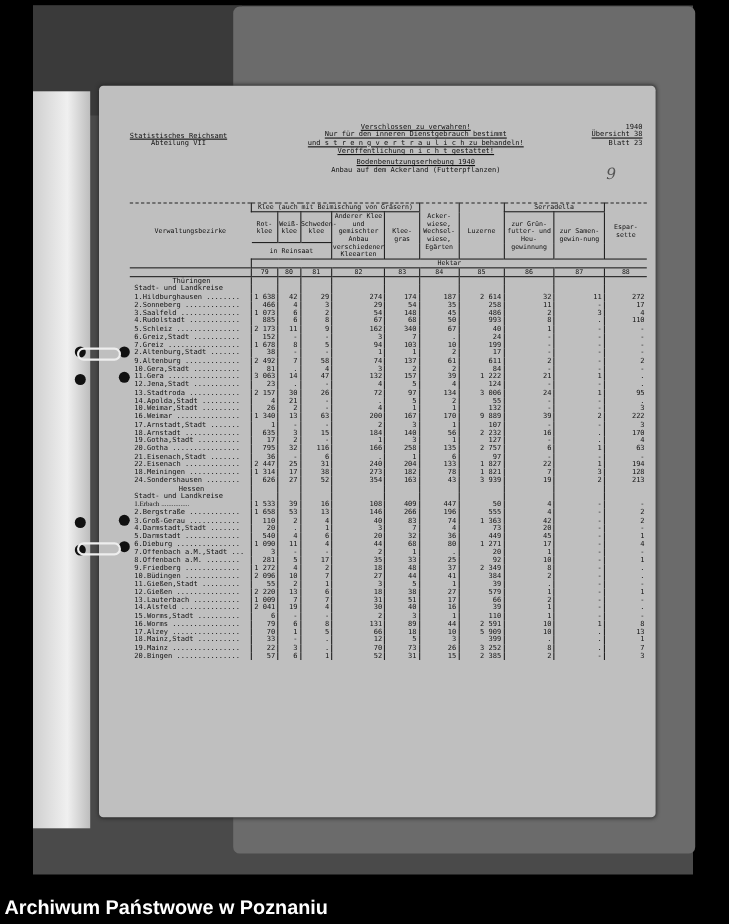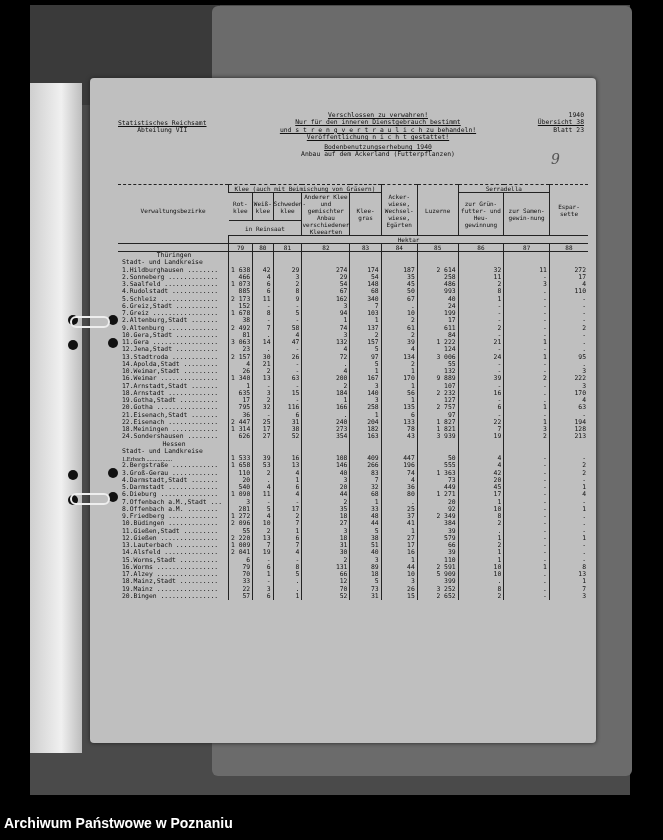--- a/index.html
+++ b/index.html
@@ -4,21 +4,21 @@
 <style>
   html,body{margin:0;padding:0;}
   body{width:663px;height:840px;background:#000;position:relative;overflow:hidden;font-family:"DejaVu Sans Mono",monospace;}
   .bg-board{position:absolute;left:30px;top:5px;width:600px;height:790px;background:#4a4a4a;}
   .bg-board-left{position:absolute;left:30px;top:5px;width:190px;height:100px;background:#3a3a3a;}
   .bg-sheet-back{position:absolute;left:212px;top:6px;width:420px;height:770px;background:#6b6b6b;border-radius:6px;}
   .binder{position:absolute;left:30px;top:83px;width:52px;height:670px;background:linear-gradient(90deg,#cfcfcf,#f0f0f0 60%,#bdbdbd);}
   .paper{position:absolute;left:90px;top:78px;width:506px;height:665px;background:#bfbfbf;border-radius:4px;box-shadow:0 0 4px #222;}
   .ring{position:absolute;width:36px;height:8px;border:2px solid #eee;border-radius:6px;background:transparent;}
   .hole{position:absolute;width:10px;height:10px;border-radius:50%;background:#111;}
-  .caption{position:absolute;left:4px;top:815px;color:#fff;font-family:"Liberation Sans",sans-serif;font-weight:bold;font-size:14px;}
+  .caption{position:absolute;left:4px;top:815px;color:#fff;font-family:"Liberation Sans",sans-serif;font-weight:bold;font-size:18px;}
 
   .doc{position:absolute;left:118px;top:112px;width:470px;color:#111;font-size:6.4px;line-height:7.3px;}
   .hdr{position:relative;height:72px;}
   .hdr-left{position:absolute;left:0;top:8px;text-align:center;}
   .hdr-left div:first-child{text-decoration:underline;}
   .hdr-center{position:absolute;left:150px;top:0;width:220px;text-align:center;}
   .hdr-center .u{text-decoration:underline;}
   .hdr-right{position:absolute;right:4px;top:0;text-align:right;}
   .hdr-right .u{text-decoration:underline;}
   .pencil{position:absolute;right:28px;top:44px;font-family:"DejaVu Serif",serif;font-size:14px;color:#555;font-style:italic;}
@@ -746,21 +746,21 @@
           <td>7</td>
         </tr>
         <tr>
           <td style="overflow: hidden;">20.Bingen ...............</td>
           <td>57</td>
           <td>6</td>
           <td>1</td>
           <td>52</td>
           <td>31</td>
           <td>15</td>
-          <td>2 652</td>
+          <td>2 385</td>
           <td>2</td>
           <td>-</td>
           <td>3</td>
         </tr>
       </tbody>
   </table>
 </div>
 
 <div class="caption">Archiwum Państwowe w Poznaniu</div>
 

